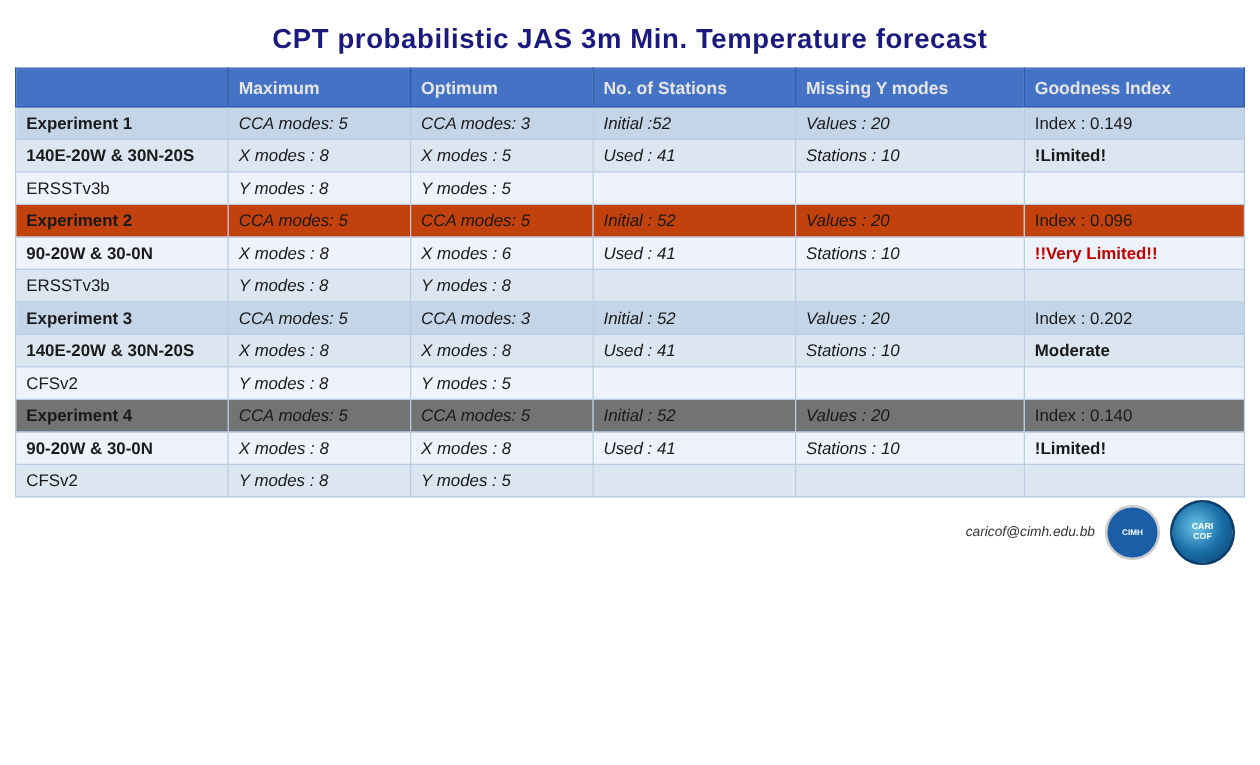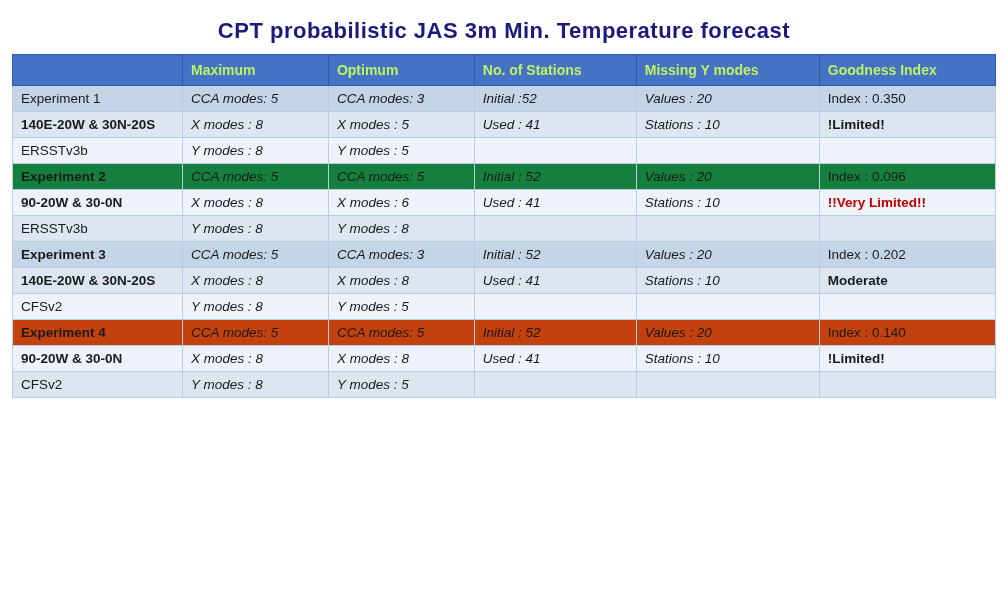--- a/index.html
+++ b/index.html
@@ -22,21 +22,21 @@
       padding: 8px 0 10px 0;
       letter-spacing: 0.5px;
     }
     table {
       width: 100%;
       border-collapse: collapse;
       font-size: 13.5px;
     }
     thead tr {
       background-color: #4472c4;
-      color: #bef264;
+      color: #e5e5e5;
     }
     thead th {
       padding: 7px 8px;
       text-align: left;
       font-weight: bold;
       border: 1px solid #2e5aa8;
       font-size: 14px;
     }
     thead th:first-child {
       width: 170px;
@@ -117,44 +117,44 @@
         <th></th>
         <th>Maximum</th>
         <th>Optimum</th>
         <th>No. of Stations</th>
         <th>Missing Y modes</th>
         <th>Goodness Index</th>
       </tr>
     </thead>
     <tbody id="table-body">
     <tr style="background-color: rgb(197, 213, 232);">
-          <td style="font-weight: normal; font-style: normal;">Experiment 1</td>
+          <td style="font-weight: bold; font-style: normal;">Experiment 1</td>
           <td style="font-style: italic;">CCA modes: 5</td>
           <td style="font-style: italic;">CCA modes: 3</td>
           <td style="font-style: italic;">Initial :52</td>
           <td style="font-style: italic;">Values : 20</td>
-          <td>Index : 0.350</td>
+          <td>Index : 0.149</td>
         </tr>
         <tr style="background-color: rgb(220, 230, 241);">
           <td style="font-weight: bold; font-style: normal;">140E-20W &amp; 30N-20S</td>
           <td style="font-style: italic;">X modes : 8</td>
           <td style="font-style: italic;">X modes : 5</td>
           <td style="font-style: italic;">Used : 41</td>
           <td style="font-style: italic;">Stations : 10</td>
           <td style="font-weight: bold;">!Limited!</td>
         </tr>
         <tr style="background-color: rgb(238, 243, 251);">
           <td style="font-style: normal;">ERSSTv3b</td>
           <td style="font-style: italic;">Y modes : 8</td>
           <td style="font-style: italic;">Y modes : 5</td>
           <td></td>
           <td></td>
           <td></td>
         </tr>
-        <tr style="background-color: #15803d;">
+        <tr style="background-color: #c2410c;">
           <td style="font-weight: bold; font-style: normal;">Experiment 2</td>
           <td style="font-style: italic;">CCA modes: 5</td>
           <td style="font-style: italic;">CCA modes: 5</td>
           <td style="font-style: italic;">Initial : 52</td>
           <td style="font-style: italic;">Values : 20</td>
           <td>Index : 0.096</td>
         </tr>
         <tr style="background-color: rgb(238, 243, 251);">
           <td style="font-weight: bold; font-style: normal;">90-20W &amp; 30-0N</td>
           <td style="font-style: italic;">X modes : 8</td>
@@ -188,21 +188,21 @@
           <td style="font-weight: bold;">Moderate</td>
         </tr>
         <tr style="background-color: rgb(238, 243, 251);">
           <td style="font-style: normal;">CFSv2</td>
           <td style="font-style: italic;">Y modes : 8</td>
           <td style="font-style: italic;">Y modes : 5</td>
           <td></td>
           <td></td>
           <td></td>
         </tr>
-        <tr style="background-color: #c2410c;">
+        <tr style="background-color: #737373;">
           <td style="font-weight: bold; font-style: normal;">Experiment 4</td>
           <td style="font-style: italic;">CCA modes: 5</td>
           <td style="font-style: italic;">CCA modes: 5</td>
           <td style="font-style: italic;">Initial : 52</td>
           <td style="font-style: italic;">Values : 20</td>
           <td>Index : 0.140</td>
         </tr>
         <tr style="background-color: rgb(238, 243, 251);">
           <td style="font-weight: bold; font-style: normal;">90-20W &amp; 30-0N</td>
           <td style="font-style: italic;">X modes : 8</td>
@@ -215,13 +215,25 @@
           <td style="font-style: normal;">CFSv2</td>
           <td style="font-style: italic;">Y modes : 8</td>
           <td style="font-style: italic;">Y modes : 5</td>
           <td></td>
           <td></td>
           <td></td>
         </tr>
       </tbody>
   </table>
 
+  <div class="footer-area">
+    <div class="footer-spacer"></div>
+    <div style="display:flex; align-items:center; gap:8px;">
+      <span class="footer-text">caricof@cimh.edu.bb</span>
+      <div class="caricof-logo">
+        <div class="caricof-text">CIMH</div>
+      </div>
+      <div class="logo-circle">
+        <div class="logo-text">CARI<br>COF</div>
+      </div>
+    </div>
+  </div>
 </div>
 
 </body></html>

